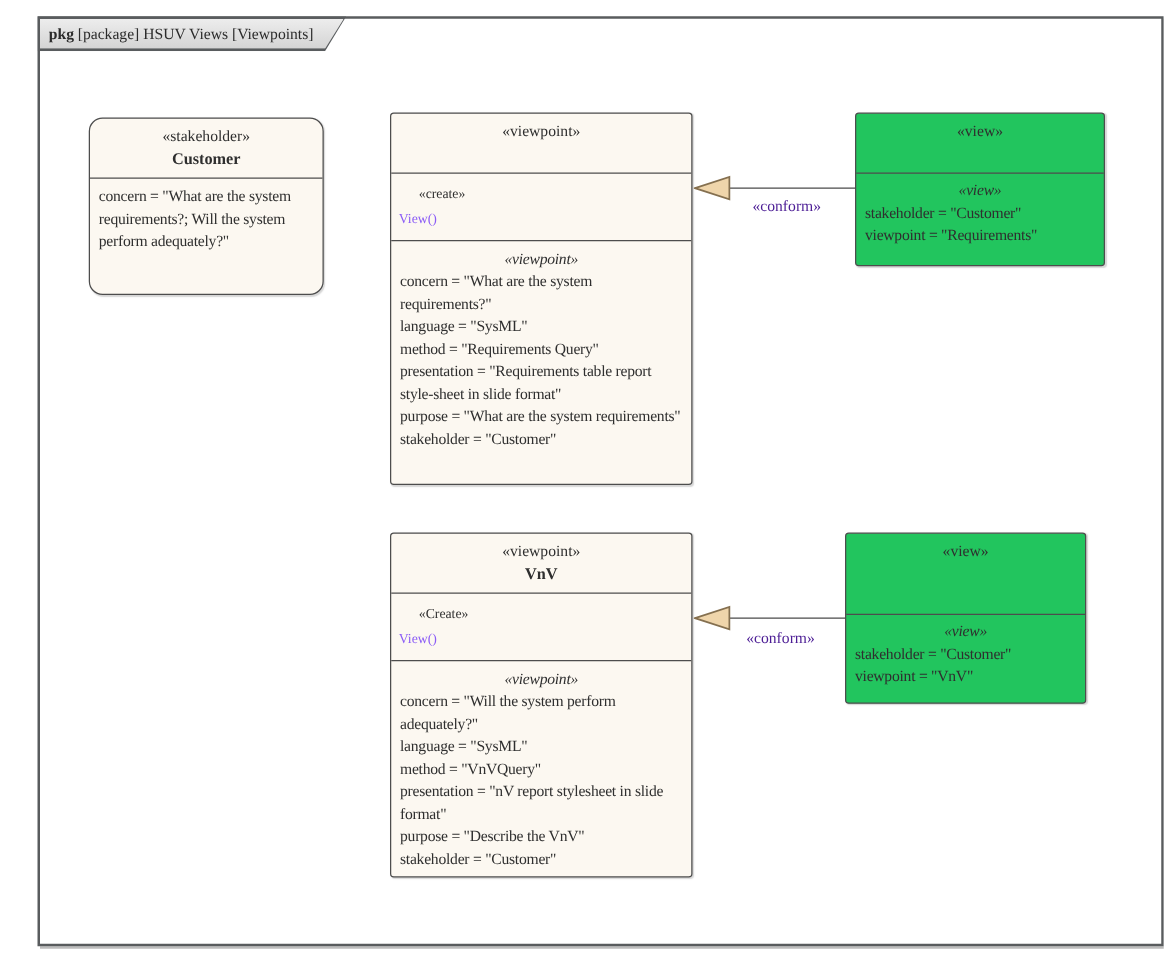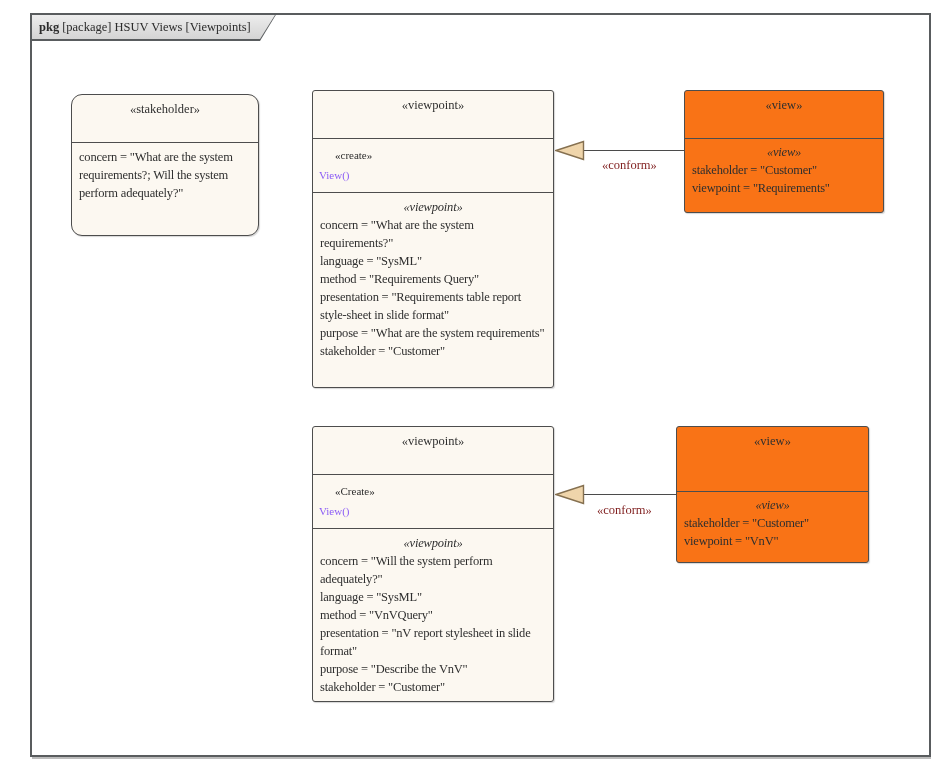--- a/index.html
+++ b/index.html
@@ -31,21 +31,21 @@
     font-size:12.5px;color:#2b2b2b;z-index:5;white-space:nowrap;
   }
   .tab-text .kw{font-weight:bold;margin-right:3px;}
   
   .node{
     position:absolute;box-sizing:border-box;
     background:#fcf8f1;border:1.5px solid #4d4d4d;border-radius:3px;
     box-shadow:1px 1px 1px rgba(90,90,90,.25);
     z-index:2;
   }
-  .node.green{background:#f97316;}
+  .node.green{background:#22c55e;}
   .hdr{
     box-sizing:border-box;border-bottom:1.5px solid #4d4d4d;
     text-align:center;padding-top:6px;line-height:17px;
   }
   .hdr .stereo{font-size:12.5px;}
   .hdr .name{font-weight:bold;font-size:13px;}
   .ops{
     box-sizing:border-box;border-bottom:1.5px solid #4d4d4d;
     padding:6px 8px 0 6px;line-height:20px;font-size:11px;
   }
@@ -55,38 +55,39 @@
     padding:5px 7px 0 7px;line-height:18px;font-size:12.5px;
     letter-spacing:-0.2px;
   }
   .attrs .stereo-center{text-align:center;font-style:italic;}
   
   .edge-line{
     position:absolute;height:0;border-top:1.5px solid #4b4b4b;z-index:1;
   }
   .edge-head{position:absolute;z-index:2;}
   .edge-label{
-    position:absolute;font-size:12.5px;color:#7f1d1d;white-space:nowrap;z-index:2;
+    position:absolute;font-size:12.5px;color:#4c1d95;white-space:nowrap;z-index:2;
   }
 </style>
 </head>
 <body>
 
 <div class="canvas">
 
   <div class="frame"></div>
   <div class="tab-outer"></div>
   <div class="tab-inner"></div>
   <div class="tab-text">
     <span class="kw">pkg</span><span>[package] HSUV Views [Viewpoints]</span>
   </div>
 
   <div class="node" style="left:55px;top:94px;width:188px;height:142px;border-radius:11px;">
     <div class="hdr" style="height:48px;">
       <div class="stereo">«stakeholder»</div>
+      <div class="name">Customer</div>
     </div>
     <div class="attrs">
       <div>concern = "What are the system requirements?; Will the system perform adequately?"</div>
     </div>
   </div>
 
   <div class="node" style="left:296px;top:90px;width:242px;height:298px;">
     <div class="hdr" style="height:48px;">
       <div class="stereo">«viewpoint»</div>
     </div>
@@ -112,20 +113,21 @@
     <div class="attrs" style="padding-top:4px;">
       <div class="stereo-center">«view»</div>
       <div>stakeholder = "Customer"</div>
       <div>viewpoint = "Requirements"</div>
     </div>
   </div>
 
   <div class="node" style="left:296px;top:426px;width:242px;height:276px;">
     <div class="hdr" style="height:48px;">
       <div class="stereo">«viewpoint»</div>
+      <div class="name">VnV</div>
     </div>
     <div class="ops" style="height:54px;">
       <div class="stereo-line">«Create»</div>
       <div class="op-line">View()</div>
     </div>
     <div class="attrs">
       <div class="stereo-center">«viewpoint»</div>
       <div>concern = "Will the system perform adequately?"</div>
       <div>language = "SysML"</div>
       <div>method = "VnVQuery"</div>

